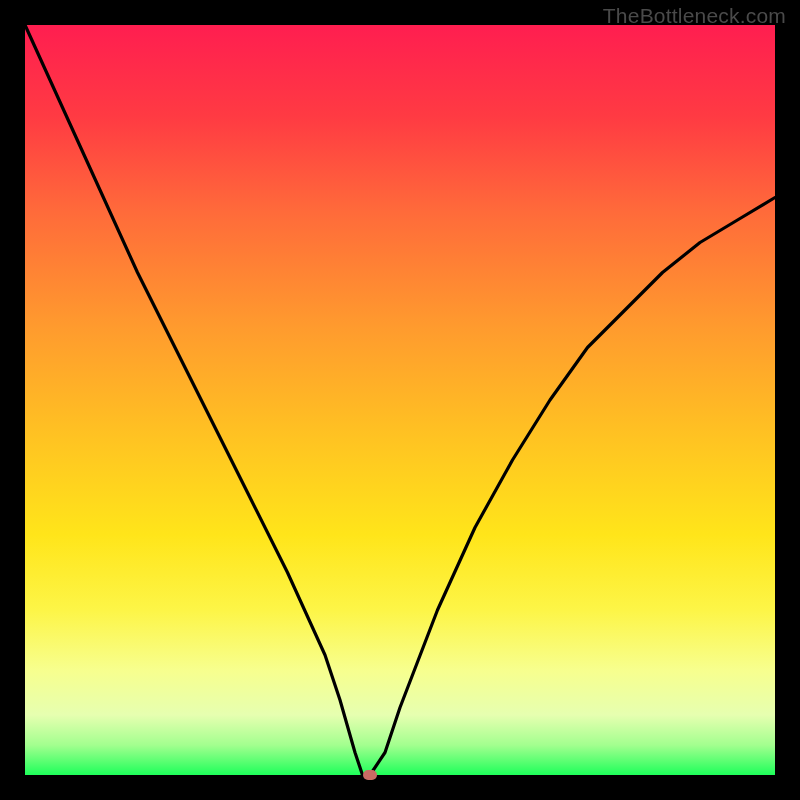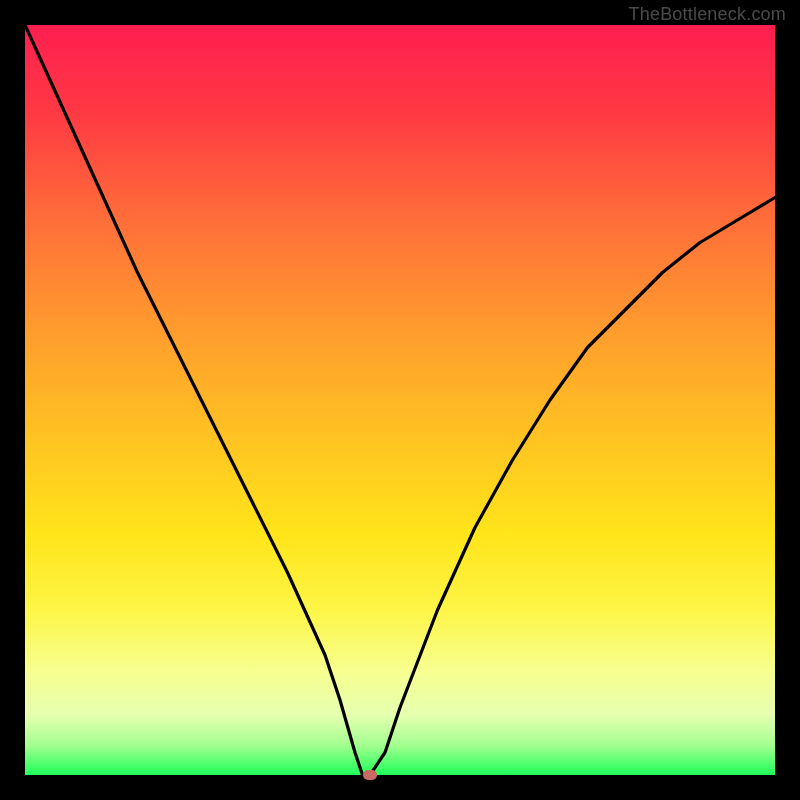--- a/index.html
+++ b/index.html
@@ -28,21 +28,21 @@
       #f7ff8e 86%,
       #e6ffb0 92%,
       #a3ff8f 96%,
       #1eff5a 100%);
   }
   .watermark {
     position: absolute;
     top: 4px;
     right: 14px;
     color: #4a4a4a;
-    font-size: 18px;
+    font-size: 21px;
     font-weight: 500;
     letter-spacing: 0.2px;
   }
   svg.curve {
     position: absolute;
     left: 0; top: 0;
     width: 750px; height: 750px;
     overflow: visible;
   }
   .marker {

